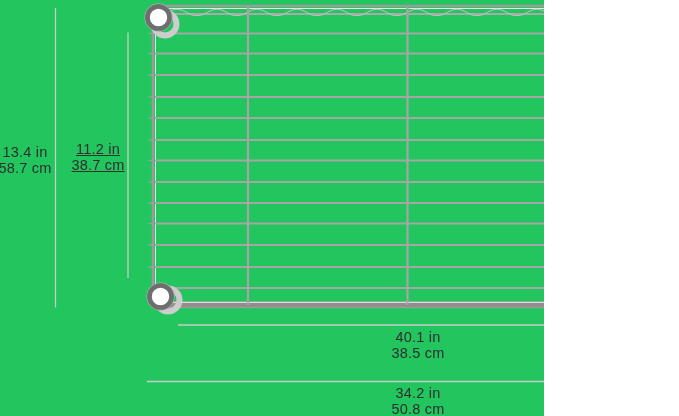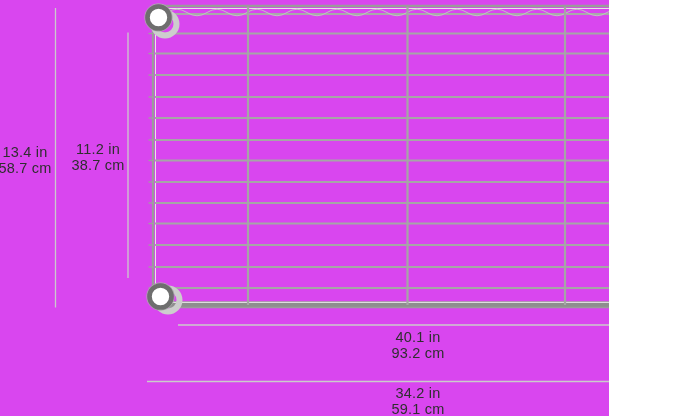--- a/index.html
+++ b/index.html
@@ -1,19 +1,19 @@
 <!DOCTYPE html>
 <html><head>
 <meta charset="utf-8">
 <style>
   html,body{margin:0;padding:0;background:#ffffff;}
   .stage{
     position:relative;
-    width:609px;height:416px;
-    background:#d946ef;
+    width:544px;height:416px;
+    background:#22c55e;
     overflow:hidden;
     font-family:"Liberation Sans", sans-serif;
   }
   .stage svg{position:absolute;left:0;top:0;}
   .dim-label{
     position:absolute;
     transform:translate(-50%,-50%);
     text-align:center;
     color:#2f2f2f;
     font-size:14.5px;
@@ -114,28 +114,28 @@
         <circle cx="662" cy="297" r="11" fill="#ffffff" stroke="#6e6e6e" stroke-width="4.6"></circle>
       </g>
     </g>
   </svg>
 
   <div class="dim-label" style="left:25px;top:160px;">
     <div>13.4 in</div>
     <div>58.7 cm</div>
   </div>
 
-  <div class="dim-label" style="left:98px;top:157px;">
+  <div class="dim-label" style="left:98px;top:157px;text-decoration:underline;">
     <div>11.2 in</div>
     <div>38.7 cm</div>
   </div>
 
   <div class="dim-label" style="left:418px;top:345px;">
     <div>40.1 in</div>
-    <div>93.2 cm</div>
+    <div>38.5 cm</div>
   </div>
 
   <div class="dim-label" style="left:418px;top:401px;">
     <div>34.2 in</div>
-    <div>59.1 cm</div>
+    <div>50.8 cm</div>
   </div>
 
 </div>
 
 </body></html>

